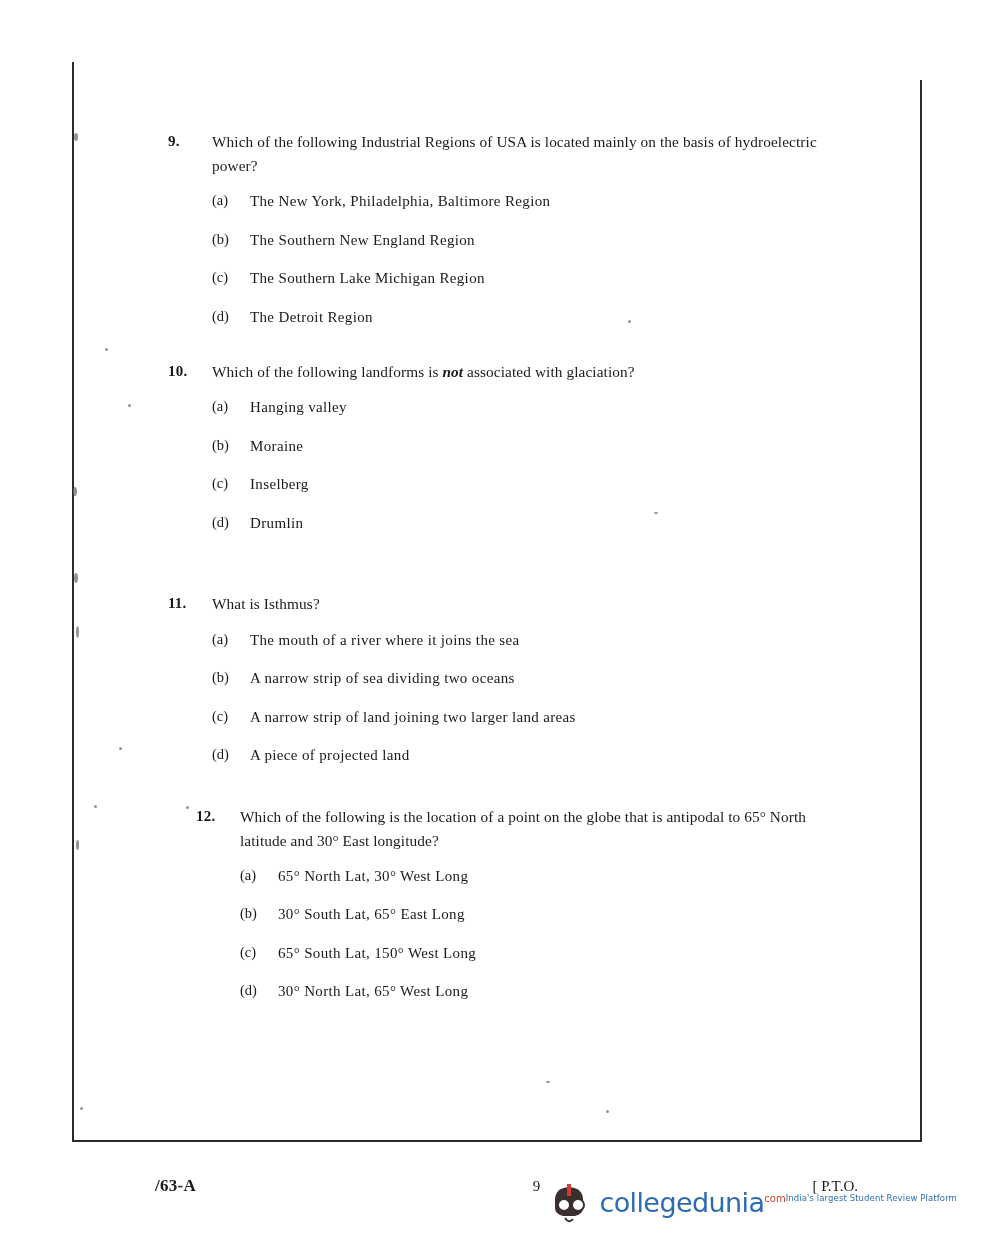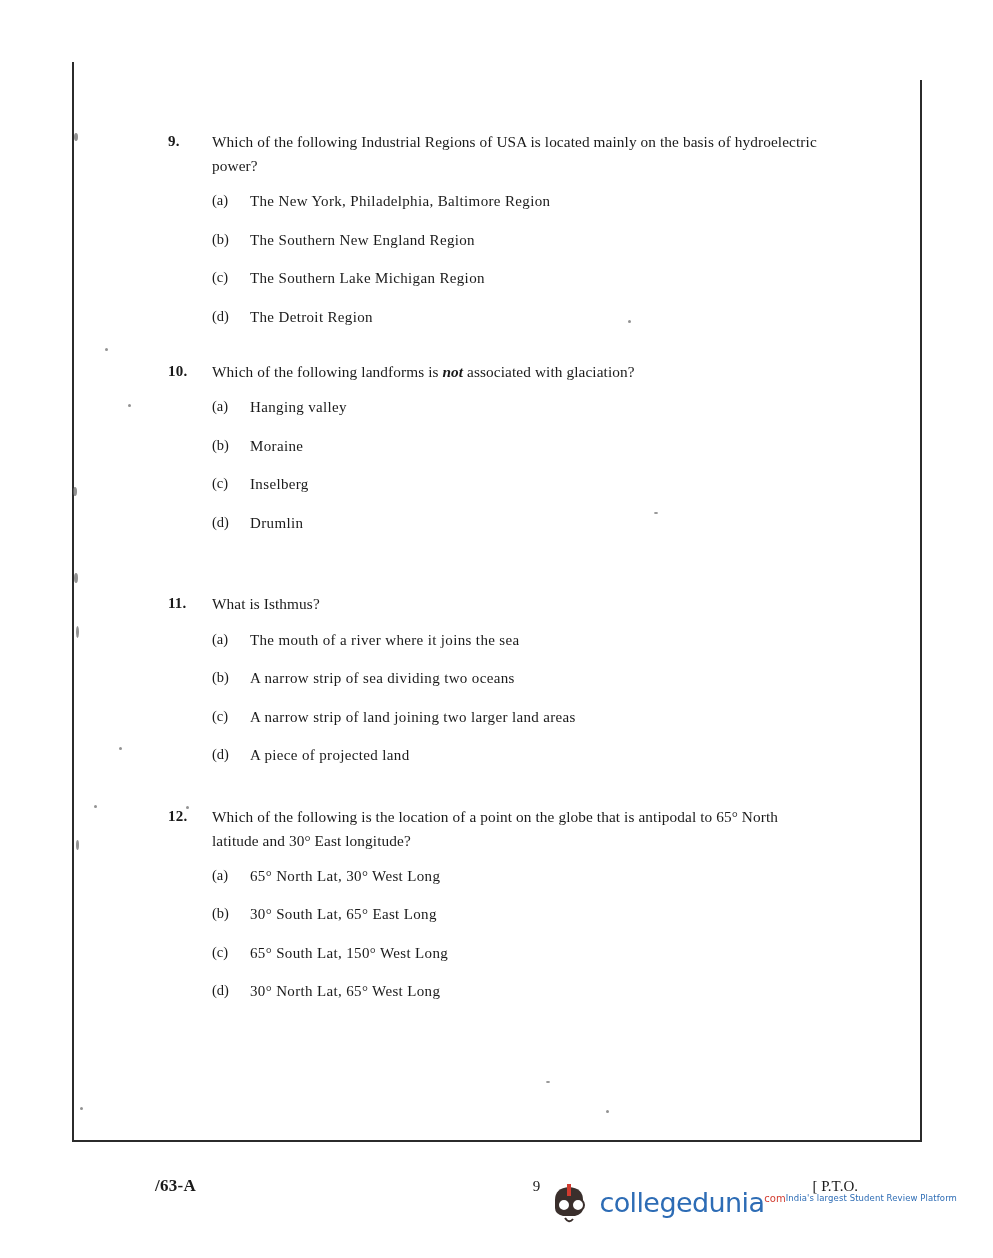--- a/index.html
+++ b/index.html
@@ -286,21 +286,21 @@
         <div class="opt-label">(c)</div>
         <div class="opt-text">A narrow strip of land joining two larger land areas</div>
       </div>
       <div class="opt">
         <div class="opt-label">(d)</div>
         <div class="opt-text">A piece of projected land</div>
       </div>
     </div>
   </div>
 
-  <div class="question" style="margin-top:38px;">
+  <div class="question" style="margin-top:38px;margin-left:28px;">
     <div class="q-head">
       <div class="q-num">12.</div>
       <div class="q-text">
         <span>Which of the following is the location of a point on the globe that is antipodal to 65° North latitude and 30° East longitude?</span>
       </div>
     </div>
     <div class="options">
       <div class="opt">
         <div class="opt-label">(a)</div>
         <div class="opt-text">65° North Lat, 30° West Long</div>

